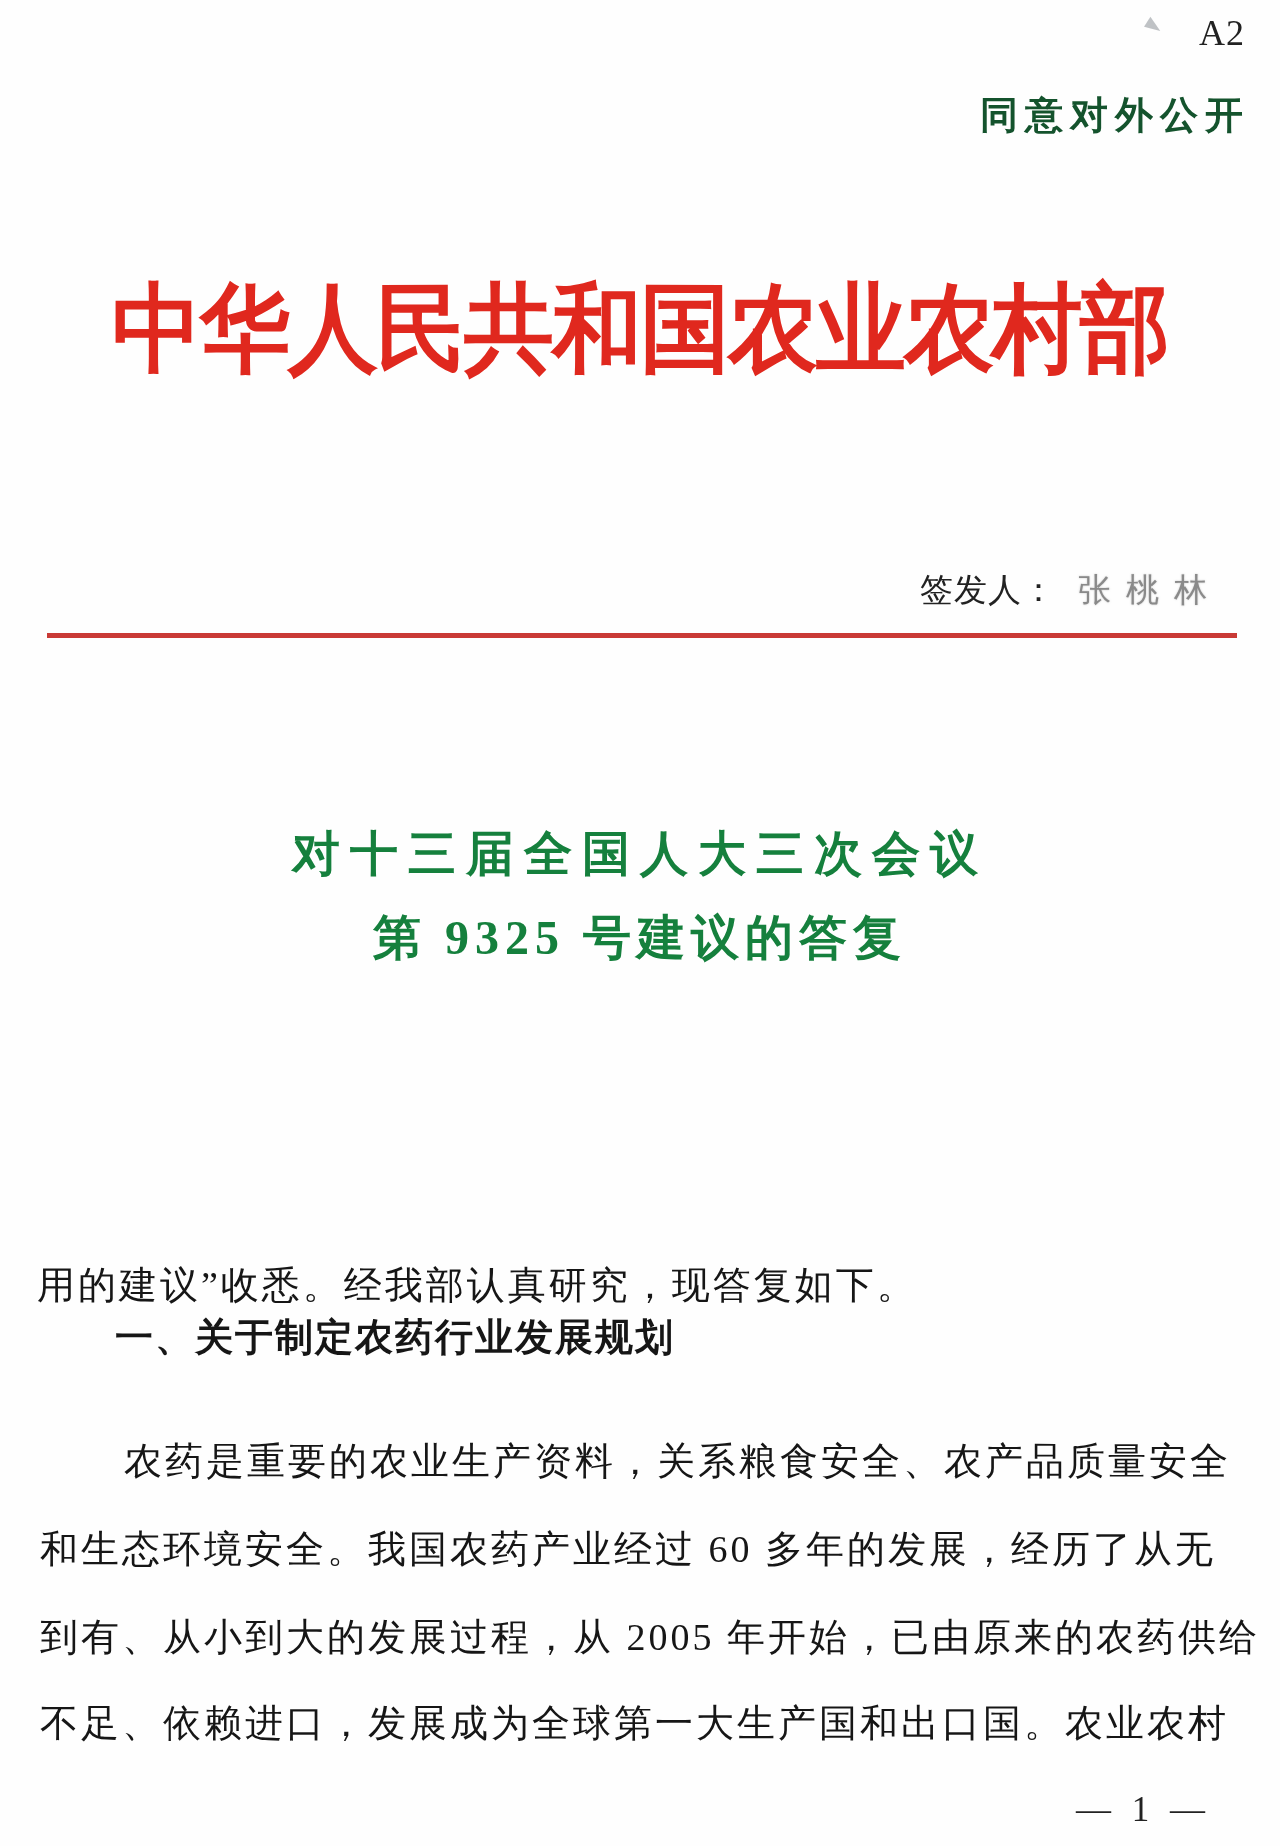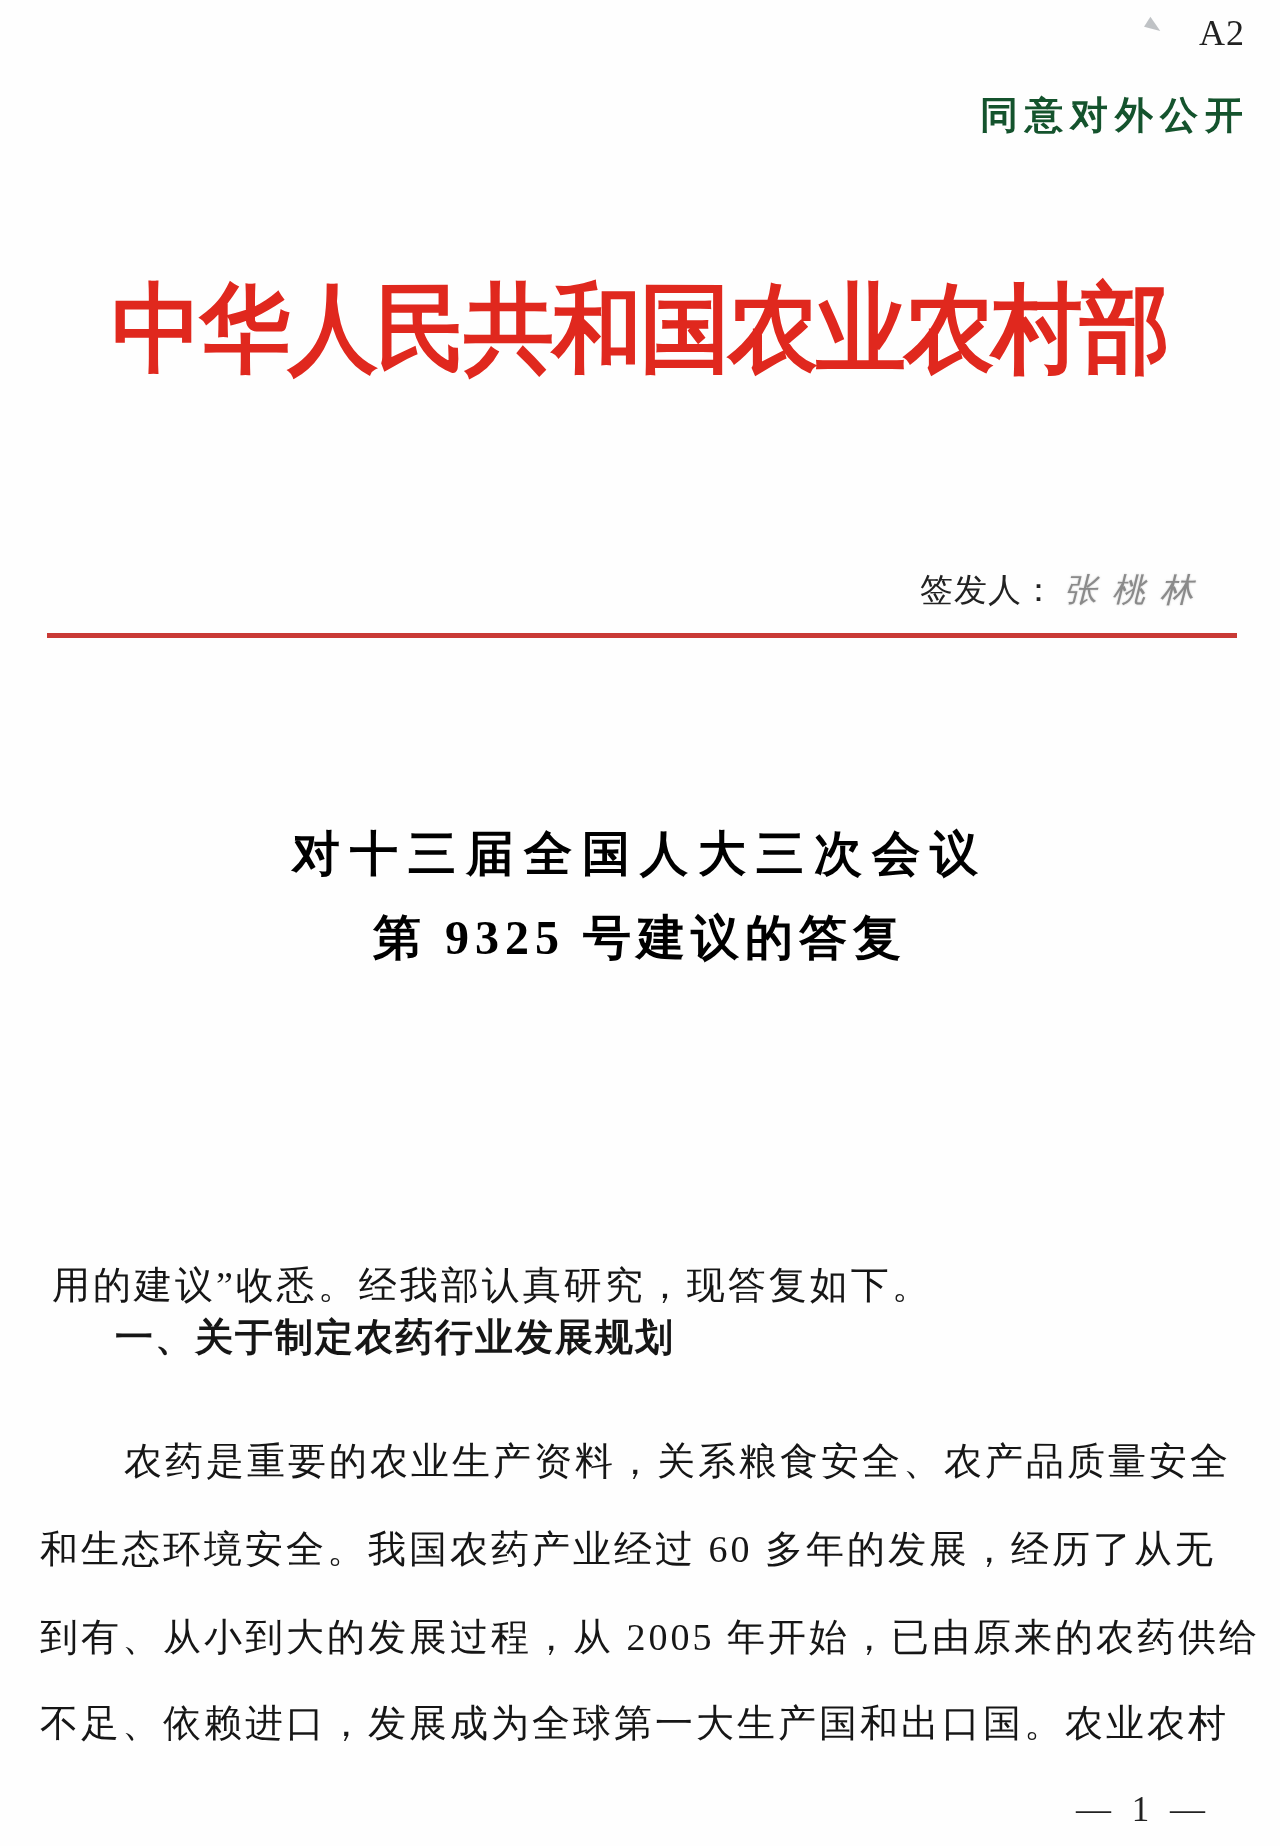--- a/index.html
+++ b/index.html
@@ -28,39 +28,38 @@
   }
   .doc-number{
     position:absolute;top:570px;left:75px;font-size:34px;letter-spacing:3px;color:#222;
     white-space:nowrap;
   }
   .issuer-line{
     position:absolute;top:568px;left:920px;font-size:33px;white-space:nowrap;color:#222;
   }
   .issuer-label{letter-spacing:1px;}
   .issuer-name{
-    color:var(--sign-gray,#8a8a8a);letter-spacing:15px;margin-left:8px;
+    color:var(--sign-gray,#8a8a8a);letter-spacing:15px;margin-left:22px;
     text-shadow:0 0 2px rgba(140,140,140,.55);
-    font-style:italic;
   }
   .red-rule{
     position:absolute;top:633px;left:47px;width:1190px;height:5px;
     background:var(--red-rule,#c93a36);
   }
   .doc-title{position:absolute;left:0;width:100%;text-align:center;font-weight:bold;
-    font-size:48px;color:#000000;white-space:nowrap;}
+    font-size:48px;color:#15803d;white-space:nowrap;}
   .doc-title.l1{top:822px;letter-spacing:10px;}
   .doc-title.l2{top:906px;letter-spacing:6px;}
   .body-line{
     position:absolute;font-size:38px;letter-spacing:3px;color:#161616;white-space:nowrap;
     line-height:46px;
   }
   .body-line.salutation{top:1080px;left:40px;}
   .body-line.p1a{top:1170px;left:124px;}
-  .body-line.p1b{top:1262px;left:52px;}
+  .body-line.p1b{top:1262px;left:37px;}
   .body-line.section-head{
     top:1314px;left:115px;
     font-family:"Liberation Sans","DejaVu Sans",sans-serif;font-weight:700;letter-spacing:2px;
   }
   .body-line.p2a{top:1438px;left:124px;}
   .body-line.p2b{top:1526px;left:40px;}
   .body-line.p2c{top:1614px;left:40px;}
   .body-line.p2d{top:1700px;left:40px;}
   .page-number{
     position:absolute;top:1790px;left:1076px;font-size:35px;letter-spacing:6px;color:#222;

